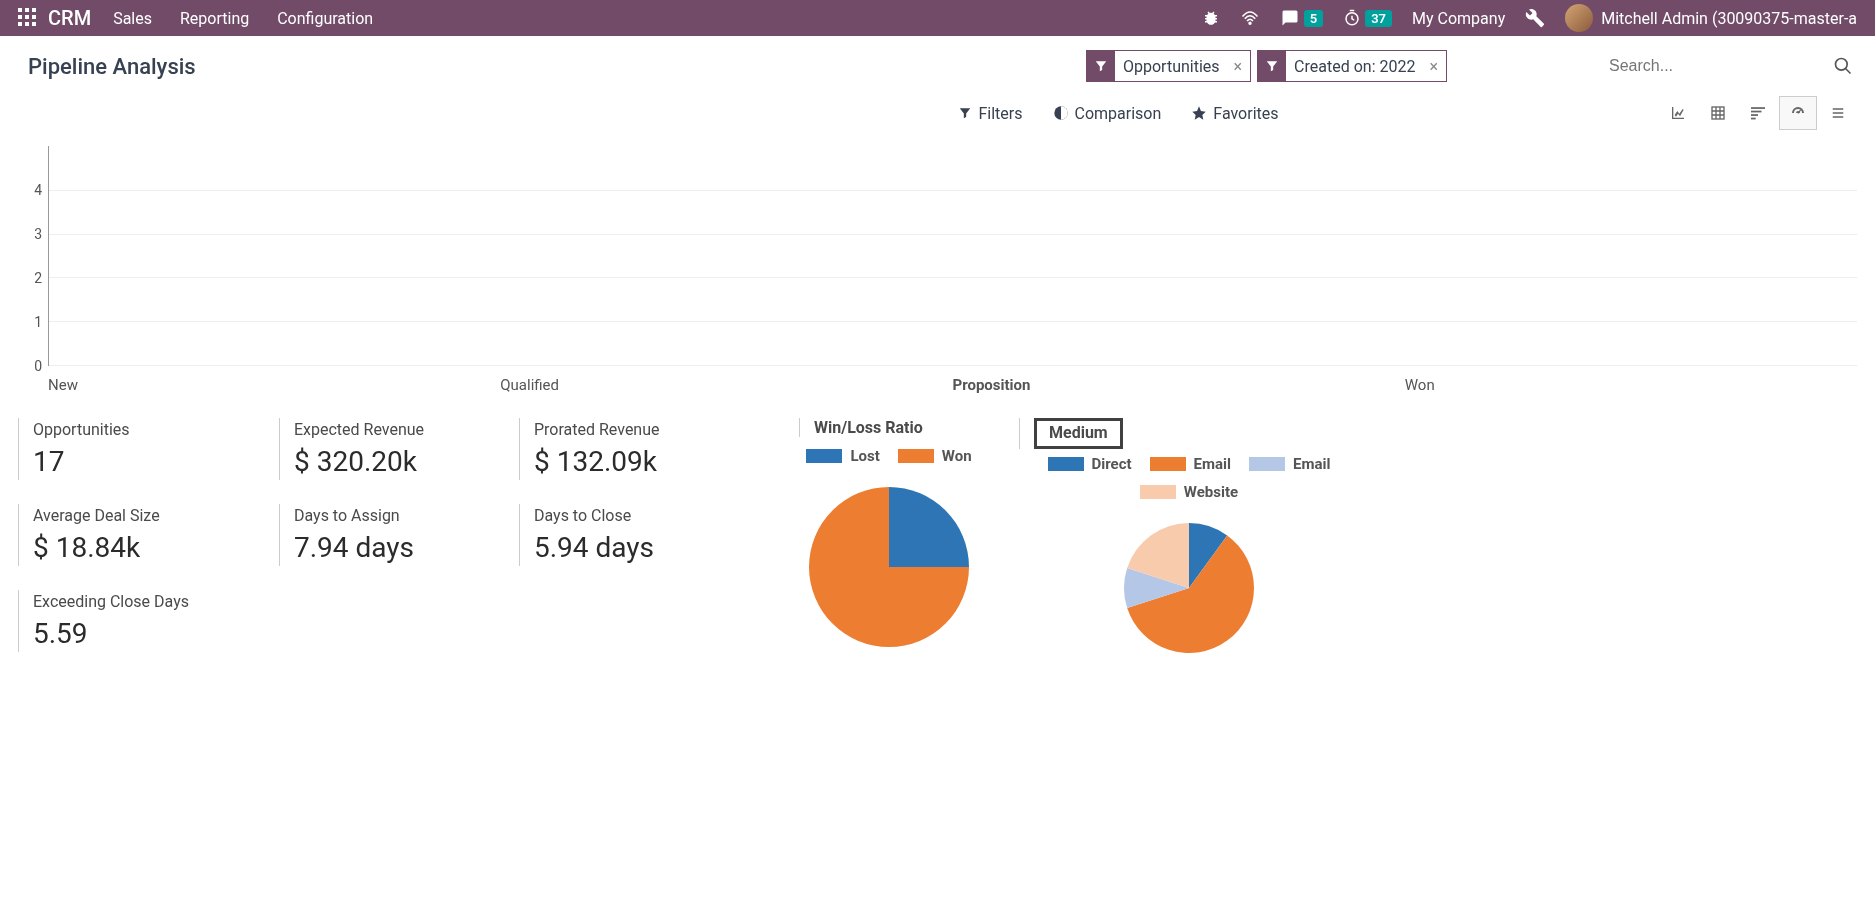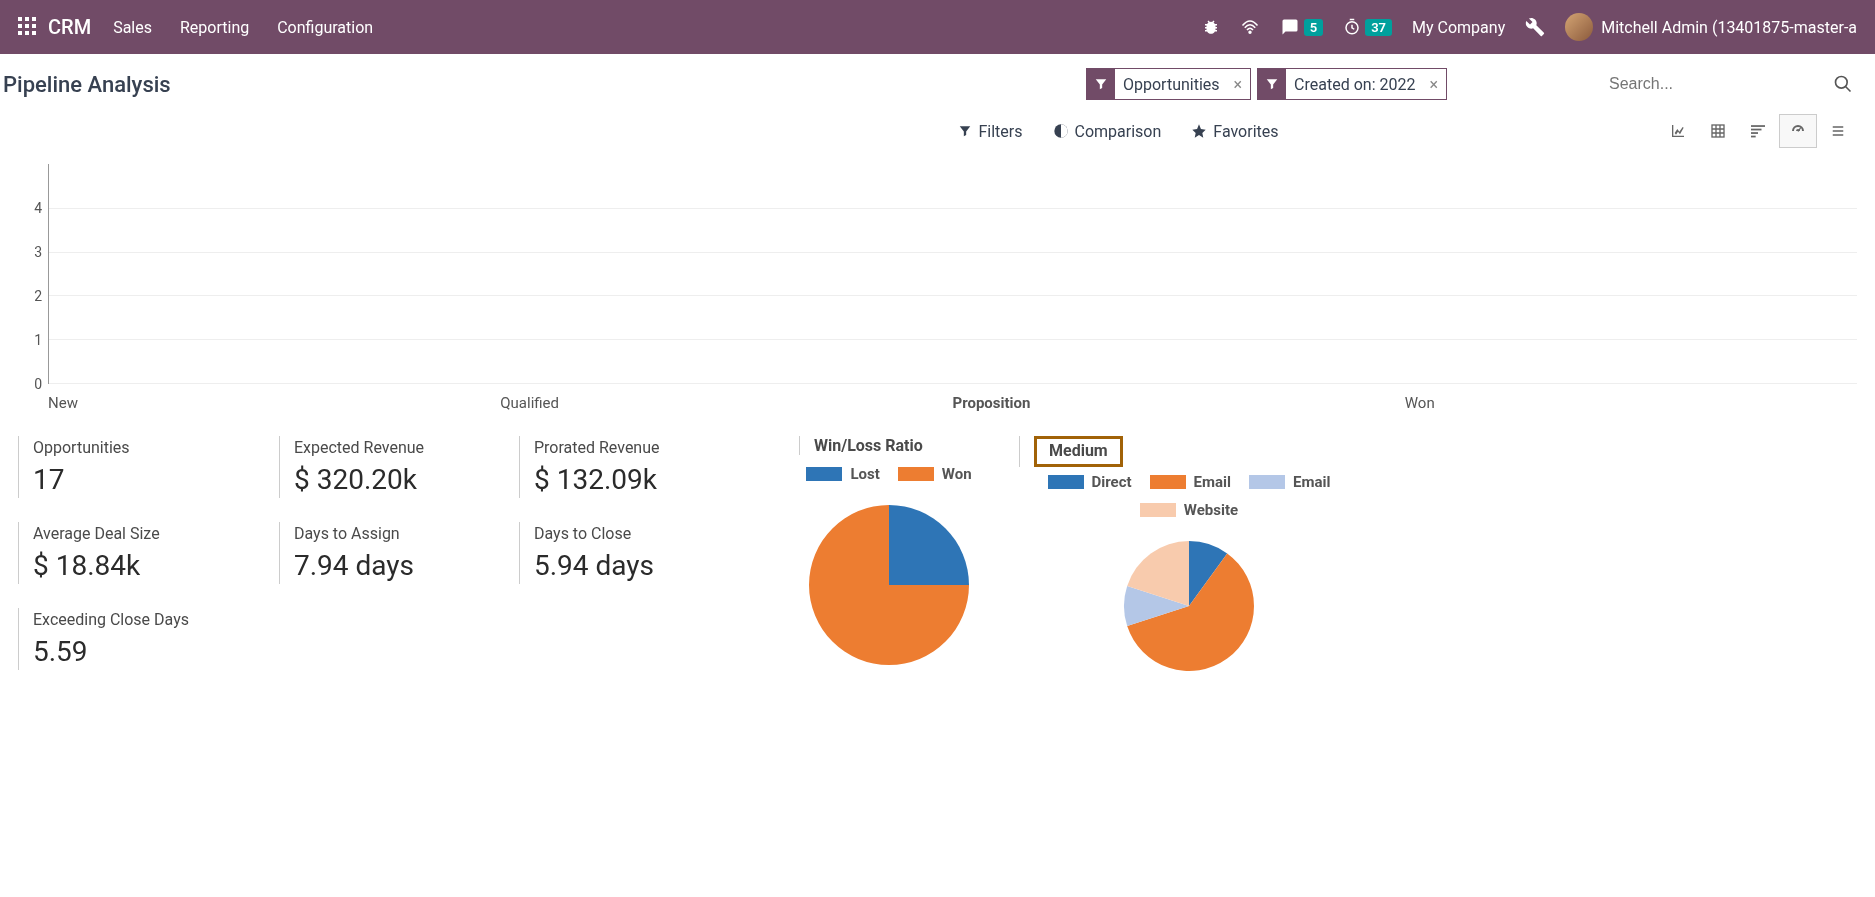--- a/index.html
+++ b/index.html
@@ -1,29 +1,29 @@
 <!DOCTYPE html>
 <html><head>
 <meta charset="utf-8">
 <style>
   * { box-sizing: border-box; margin: 0; padding: 0; }
   body { font-family: -apple-system, BlinkMacSystemFont, "Segoe UI", Roboto, sans-serif; font-size: 14px; color: #374151; background: #fff; width: 1875px; }
   
   
-  .topnav { background: #714B67; height: 54px; display: flex; align-items: center; color: #fff; padding: 8px 8px; }
+  .topnav { background: #714B67; height: 36px; display: flex; align-items: center; color: #fff; padding: 8px 8px; }
   .topnav .apps-icon { width: 20px; height: 20px; margin: 0 10px; cursor: pointer; }
   .topnav .brand { font-size: 20px; font-weight: 500; margin-right: 22px; cursor: pointer; }
   .topnav .menu-item { font-size: 16px; margin-right: 28px; cursor: pointer; }
   .topnav .spacer { flex: 1; }
   .topnav .right-item { display: flex; align-items: center; margin: 0 10px; cursor: pointer; font-size: 16px; }
   .topnav .badge { background: #00A09D; color: #fff; padding: 1px 6px; border-radius: 3px; font-size: 13px; font-weight: 600; margin-left: 4px; }
   .topnav .avatar { width: 28px; height: 28px; border-radius: 50%; background: linear-gradient(135deg,#d4a574,#8b5a3c); margin-right: 8px; display:inline-block; }
   
   
-  .controlbar { display: flex; align-items: center; padding: 14px 18px 6px 3px; }
+  .controlbar { display: flex; align-items: center; padding: 14px 18px 6px 28px; }
   .page-title { font-size: 22px; font-weight: 500; color: #374151; }
   .controlbar .spacer { flex: 1; }
   .search-wrap { display: flex; align-items: center; }
   .filter-chip { display: inline-flex; align-items: center; border: 1px solid #714B67; height: 32px; margin-right: 6px; }
   .filter-chip .chip-icon { background: #714B67; color: #fff; width: 28px; height: 100%; display: flex; align-items: center; justify-content: center; }
   .filter-chip .chip-text { padding: 0 6px 0 8px; font-size: 16px; color: #374151; }
   .filter-chip .chip-close { padding: 0 8px; cursor: pointer; color: #888; font-size: 16px; }
   .search-input { border: none; outline: none; font-size: 16px; padding: 6px 8px 6px 4px; width: 380px; color:#888;text-align:center; }
   .search-icon-right { width: 24px; text-align: center; cursor: pointer; color:#555; }
   
@@ -52,21 +52,21 @@
   .kpi-card { border-left: 1px solid #ccc; padding: 2px 90px 2px 14px; min-width: 240px; }
   .kpi-label { font-size: 16px; color: #4a4a4a; margin-bottom: 6px; }
   .kpi-value { font-size: 28px; font-weight: 400; color: #2b2b2b; }
   
   .pie-block { flex:0 0 auto; padding: 0 20px; font-weight: bold; }
   .pie-title { font-size: 16px; color:#4a4a4a; margin-bottom: 10px; border-left:1px solid #ccc; padding-left:14px; }
   .pie-legend { display:flex; flex-wrap:wrap; gap:10px 18px; margin-bottom:12px; max-width:340px; justify-content:center; }
   .legend-item { display:flex; align-items:center; gap:8px; font-size:15px; color:#555; }
   .legend-swatch { width:36px; height:14px; }
   
-  .highlighted { border: 3px solid #a16207; padding: 2px 12px 4px 12px; display:inline-block; }
+  .highlighted { border: 3px solid #404040; padding: 2px 12px 4px 12px; display:inline-block; }
   
   svg { display:block; }
 </style>
 </head>
 <body>
 
 <div class="topnav">
   <span class="apps-icon">
     <svg width="18" height="18" viewBox="0 0 18 18">
         <g fill="#fff">
@@ -115,21 +115,21 @@
     <span class="badge">37</span>
   </span>
   <span class="right-item">My Company</span>
   <span class="right-item">
     <svg width="20" height="20" viewBox="0 0 24 24" fill="#fff">
         <path d="M22.7 19l-9.1-9.1c.9-2.3.4-5-1.5-6.9-2-2-5-2.4-7.4-1.3L9 6 6 9 1.6 4.7C.4 7.1.9 10.1 2.9 12.1c1.9 1.9 4.6 2.4 6.9 1.5l9.1 9.1c.4.4 1 .4 1.4 0l2.3-2.3c.5-.4.5-1.1.1-1.4z"></path>
       </svg>
   </span>
   <span class="right-item">
     <span class="avatar"></span>
-    <span>Mitchell Admin (13401875-master-a</span>
+    <span>Mitchell Admin (30090375-master-a</span>
   </span>
 </div>
 
 <div class="controlbar">
   <div class="page-title">Pipeline Analysis</div>
   <div class="spacer"></div>
   <div class="search-wrap">
     <div class="filter-chip">
       <span class="chip-icon">
           <svg width="14" height="14" viewBox="0 0 24 24" fill="#fff">

